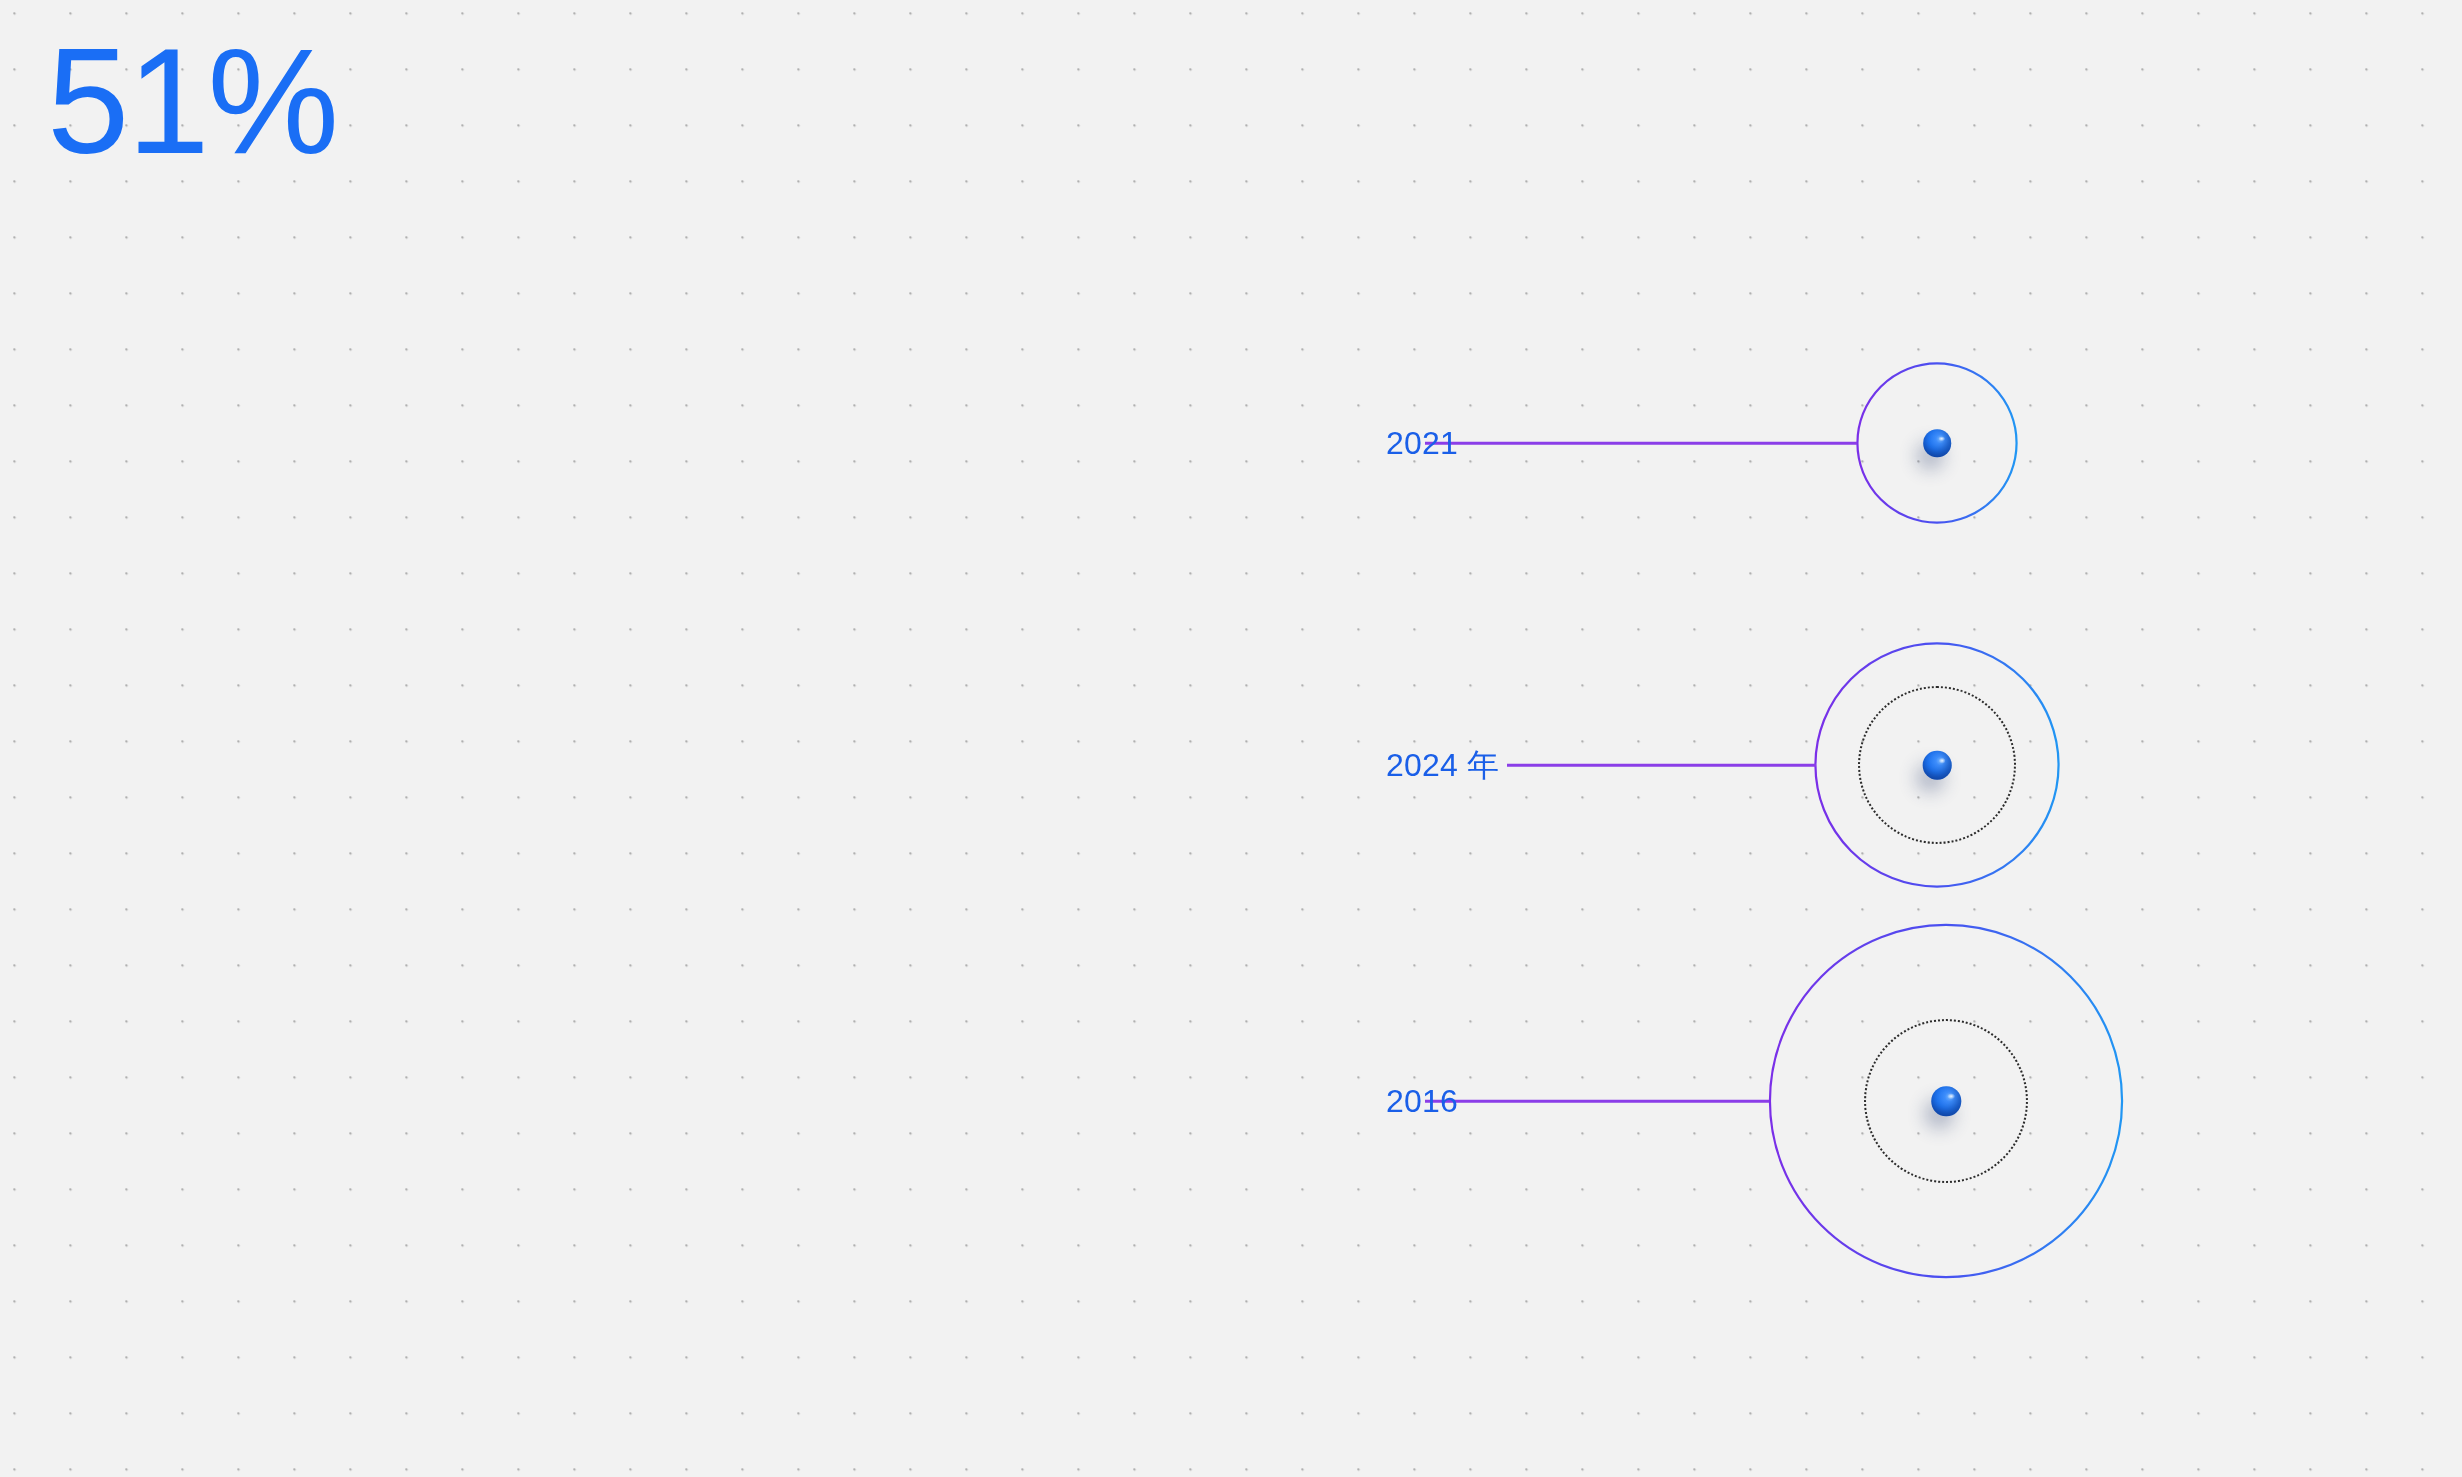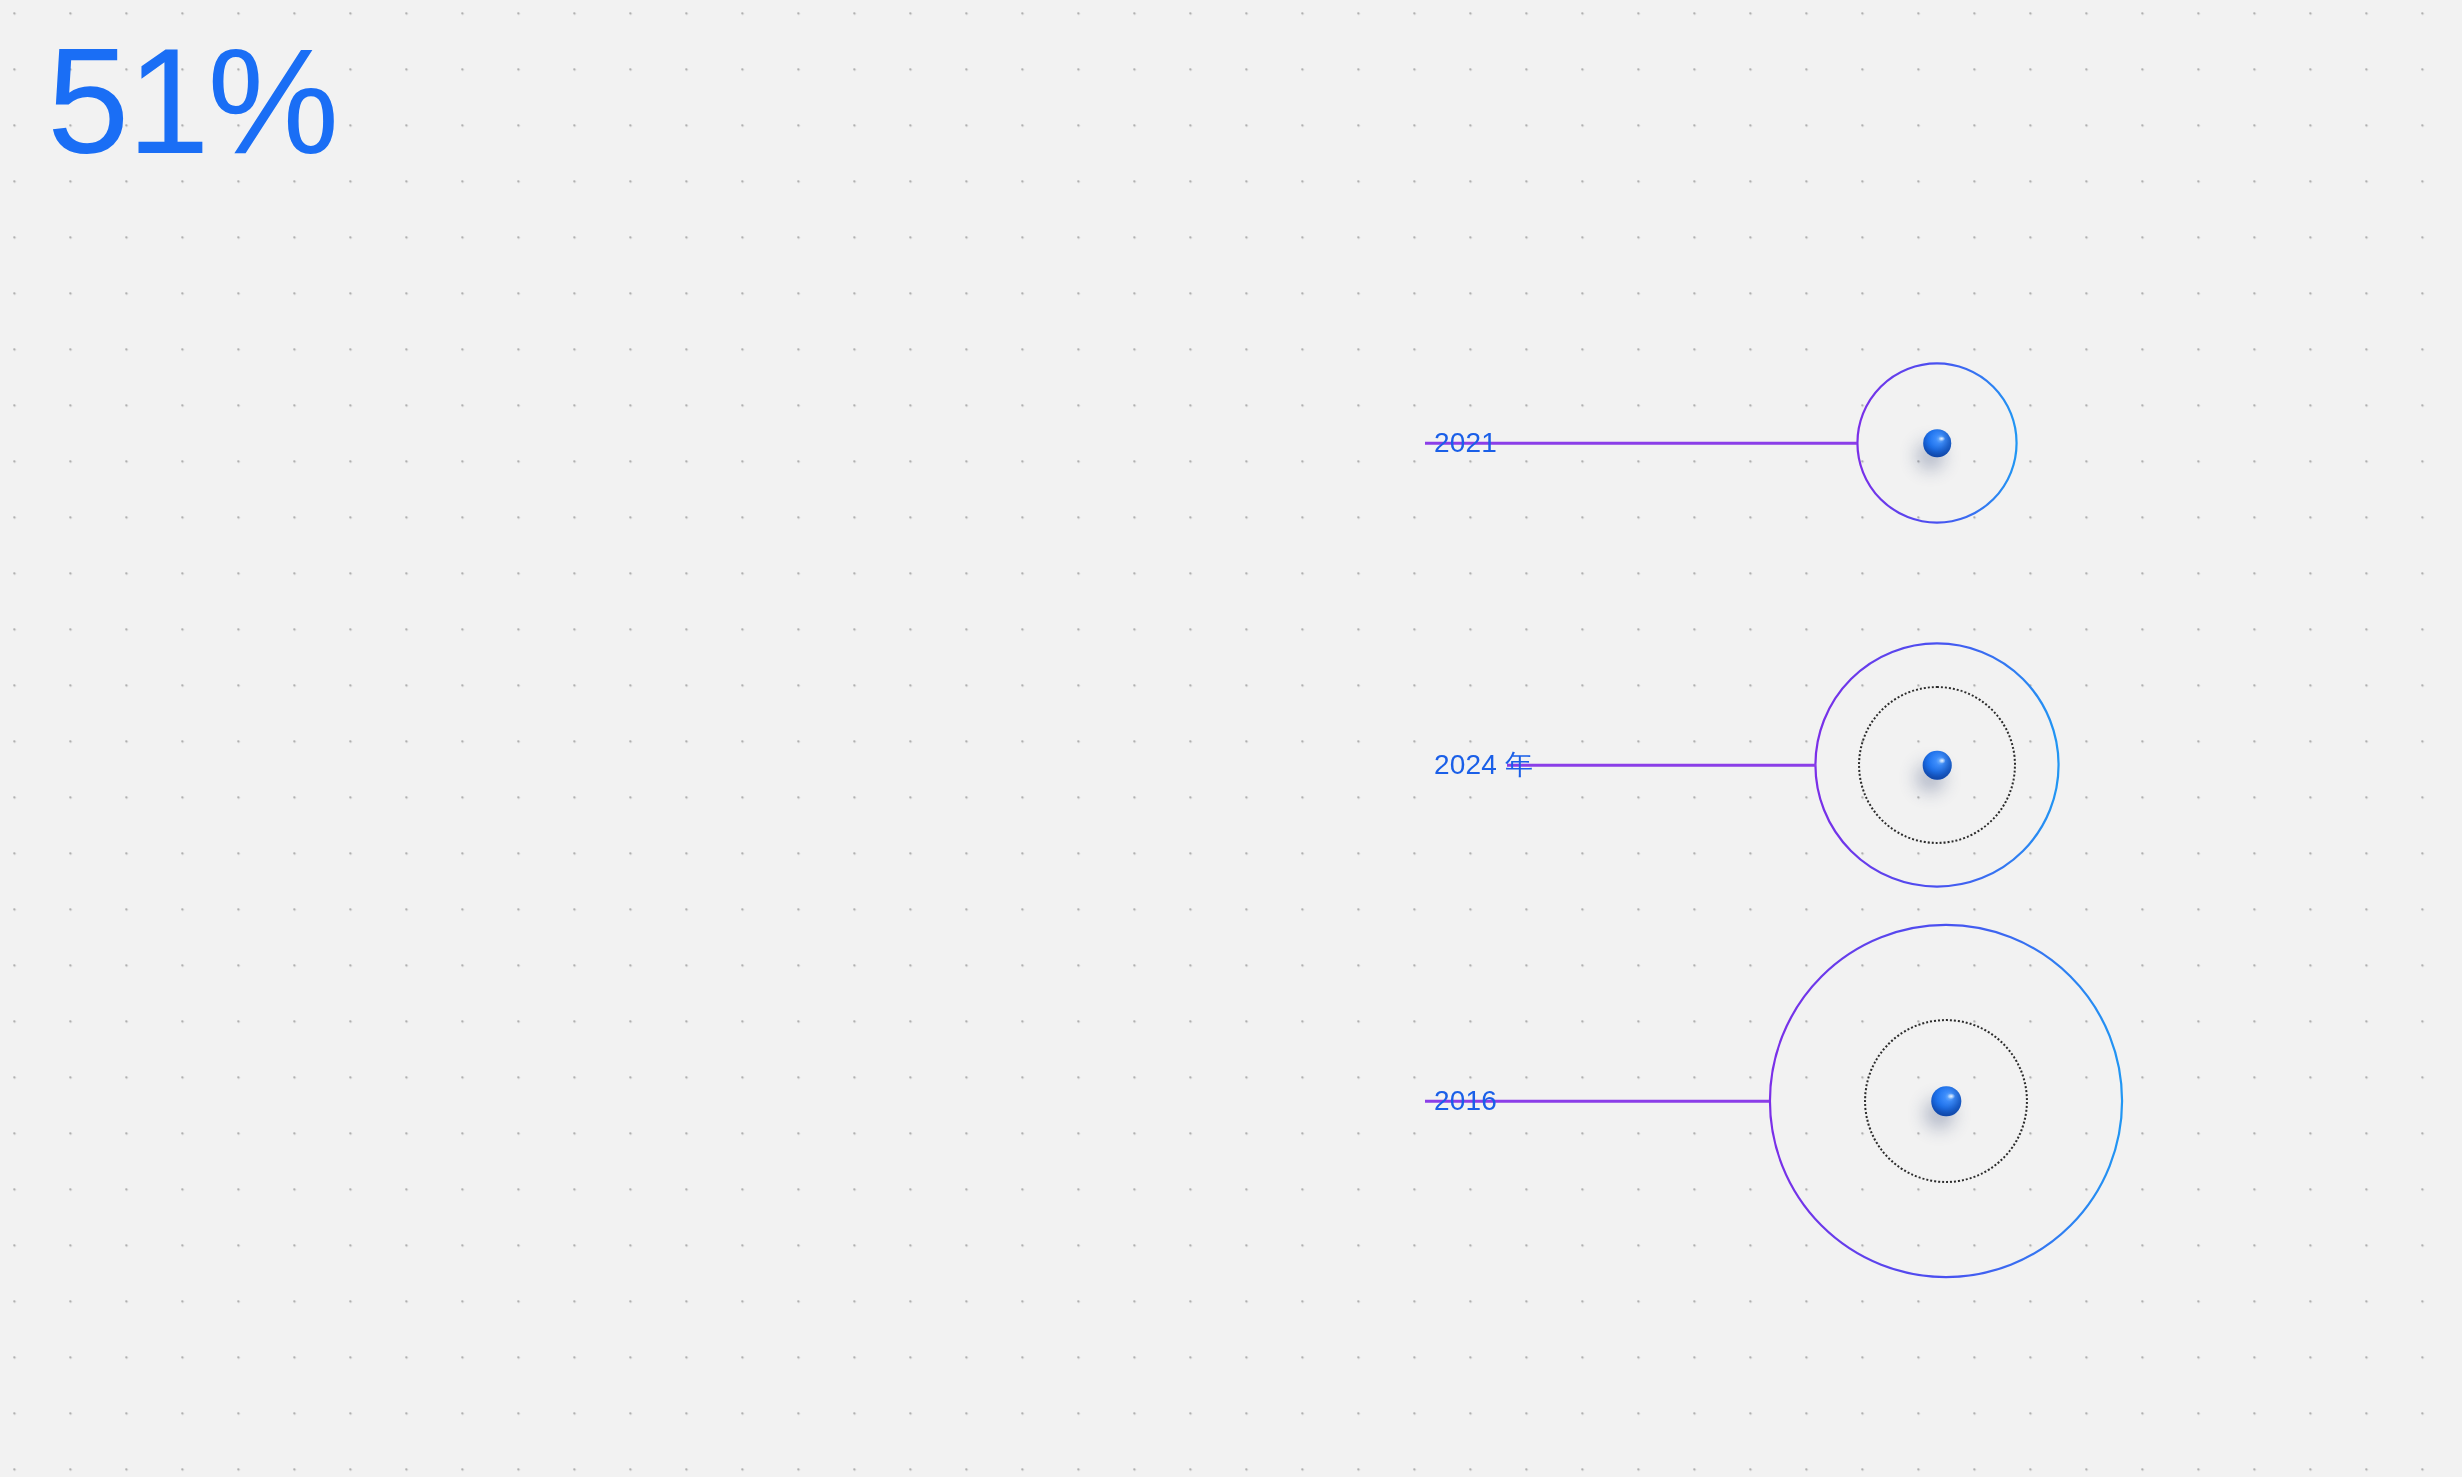--- a/index.html
+++ b/index.html
@@ -82,27 +82,26 @@
     left:1280px;
     top:295px;
     width:1034px;
     height:1034px;
   }
 
   
   .year-label {
     position:absolute;
     color:#1a5fe8;
-    font-size:28px;
+    font-size:32px;
     line-height:36px;
     font-weight:400;
     white-space:nowrap;
     transform:translateY(-50%);
     letter-spacing:0.2px;
-    margin-left:48px;
   }
 
   
   .leader {
     position:absolute;
     height:2.5px;
     background:#8b3ee8;
     transform:translateY(-50%);
   }
 

